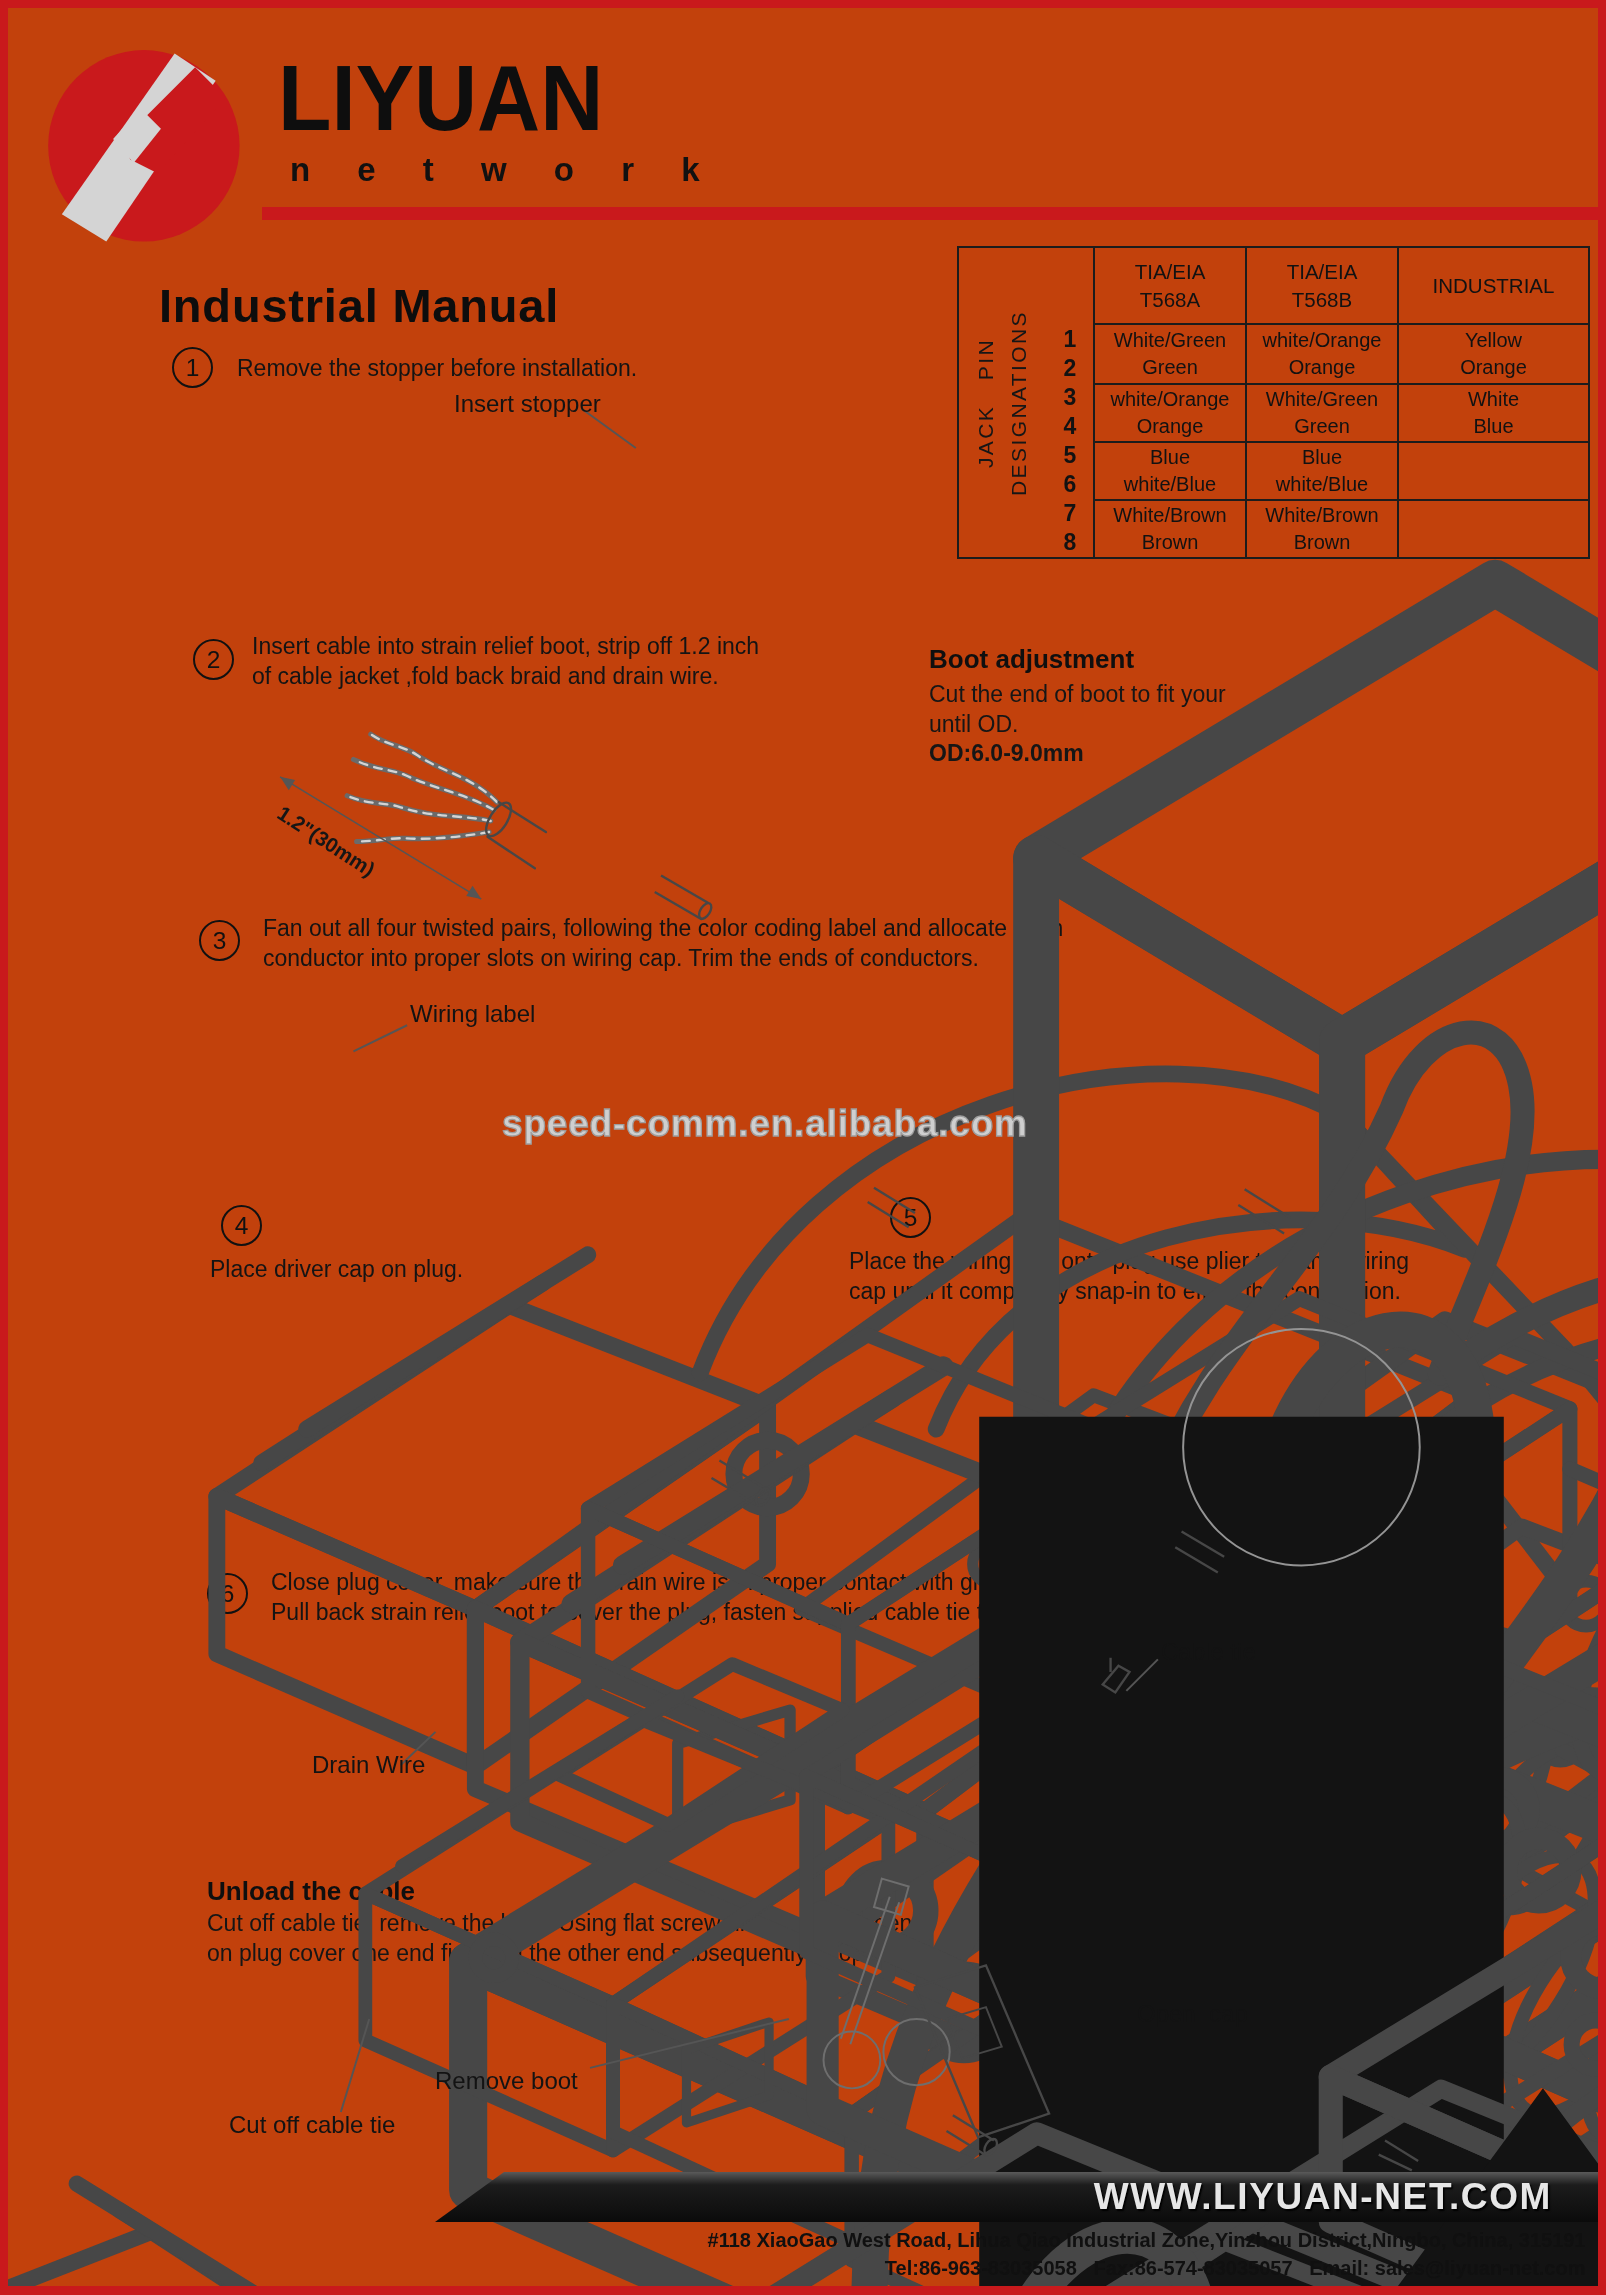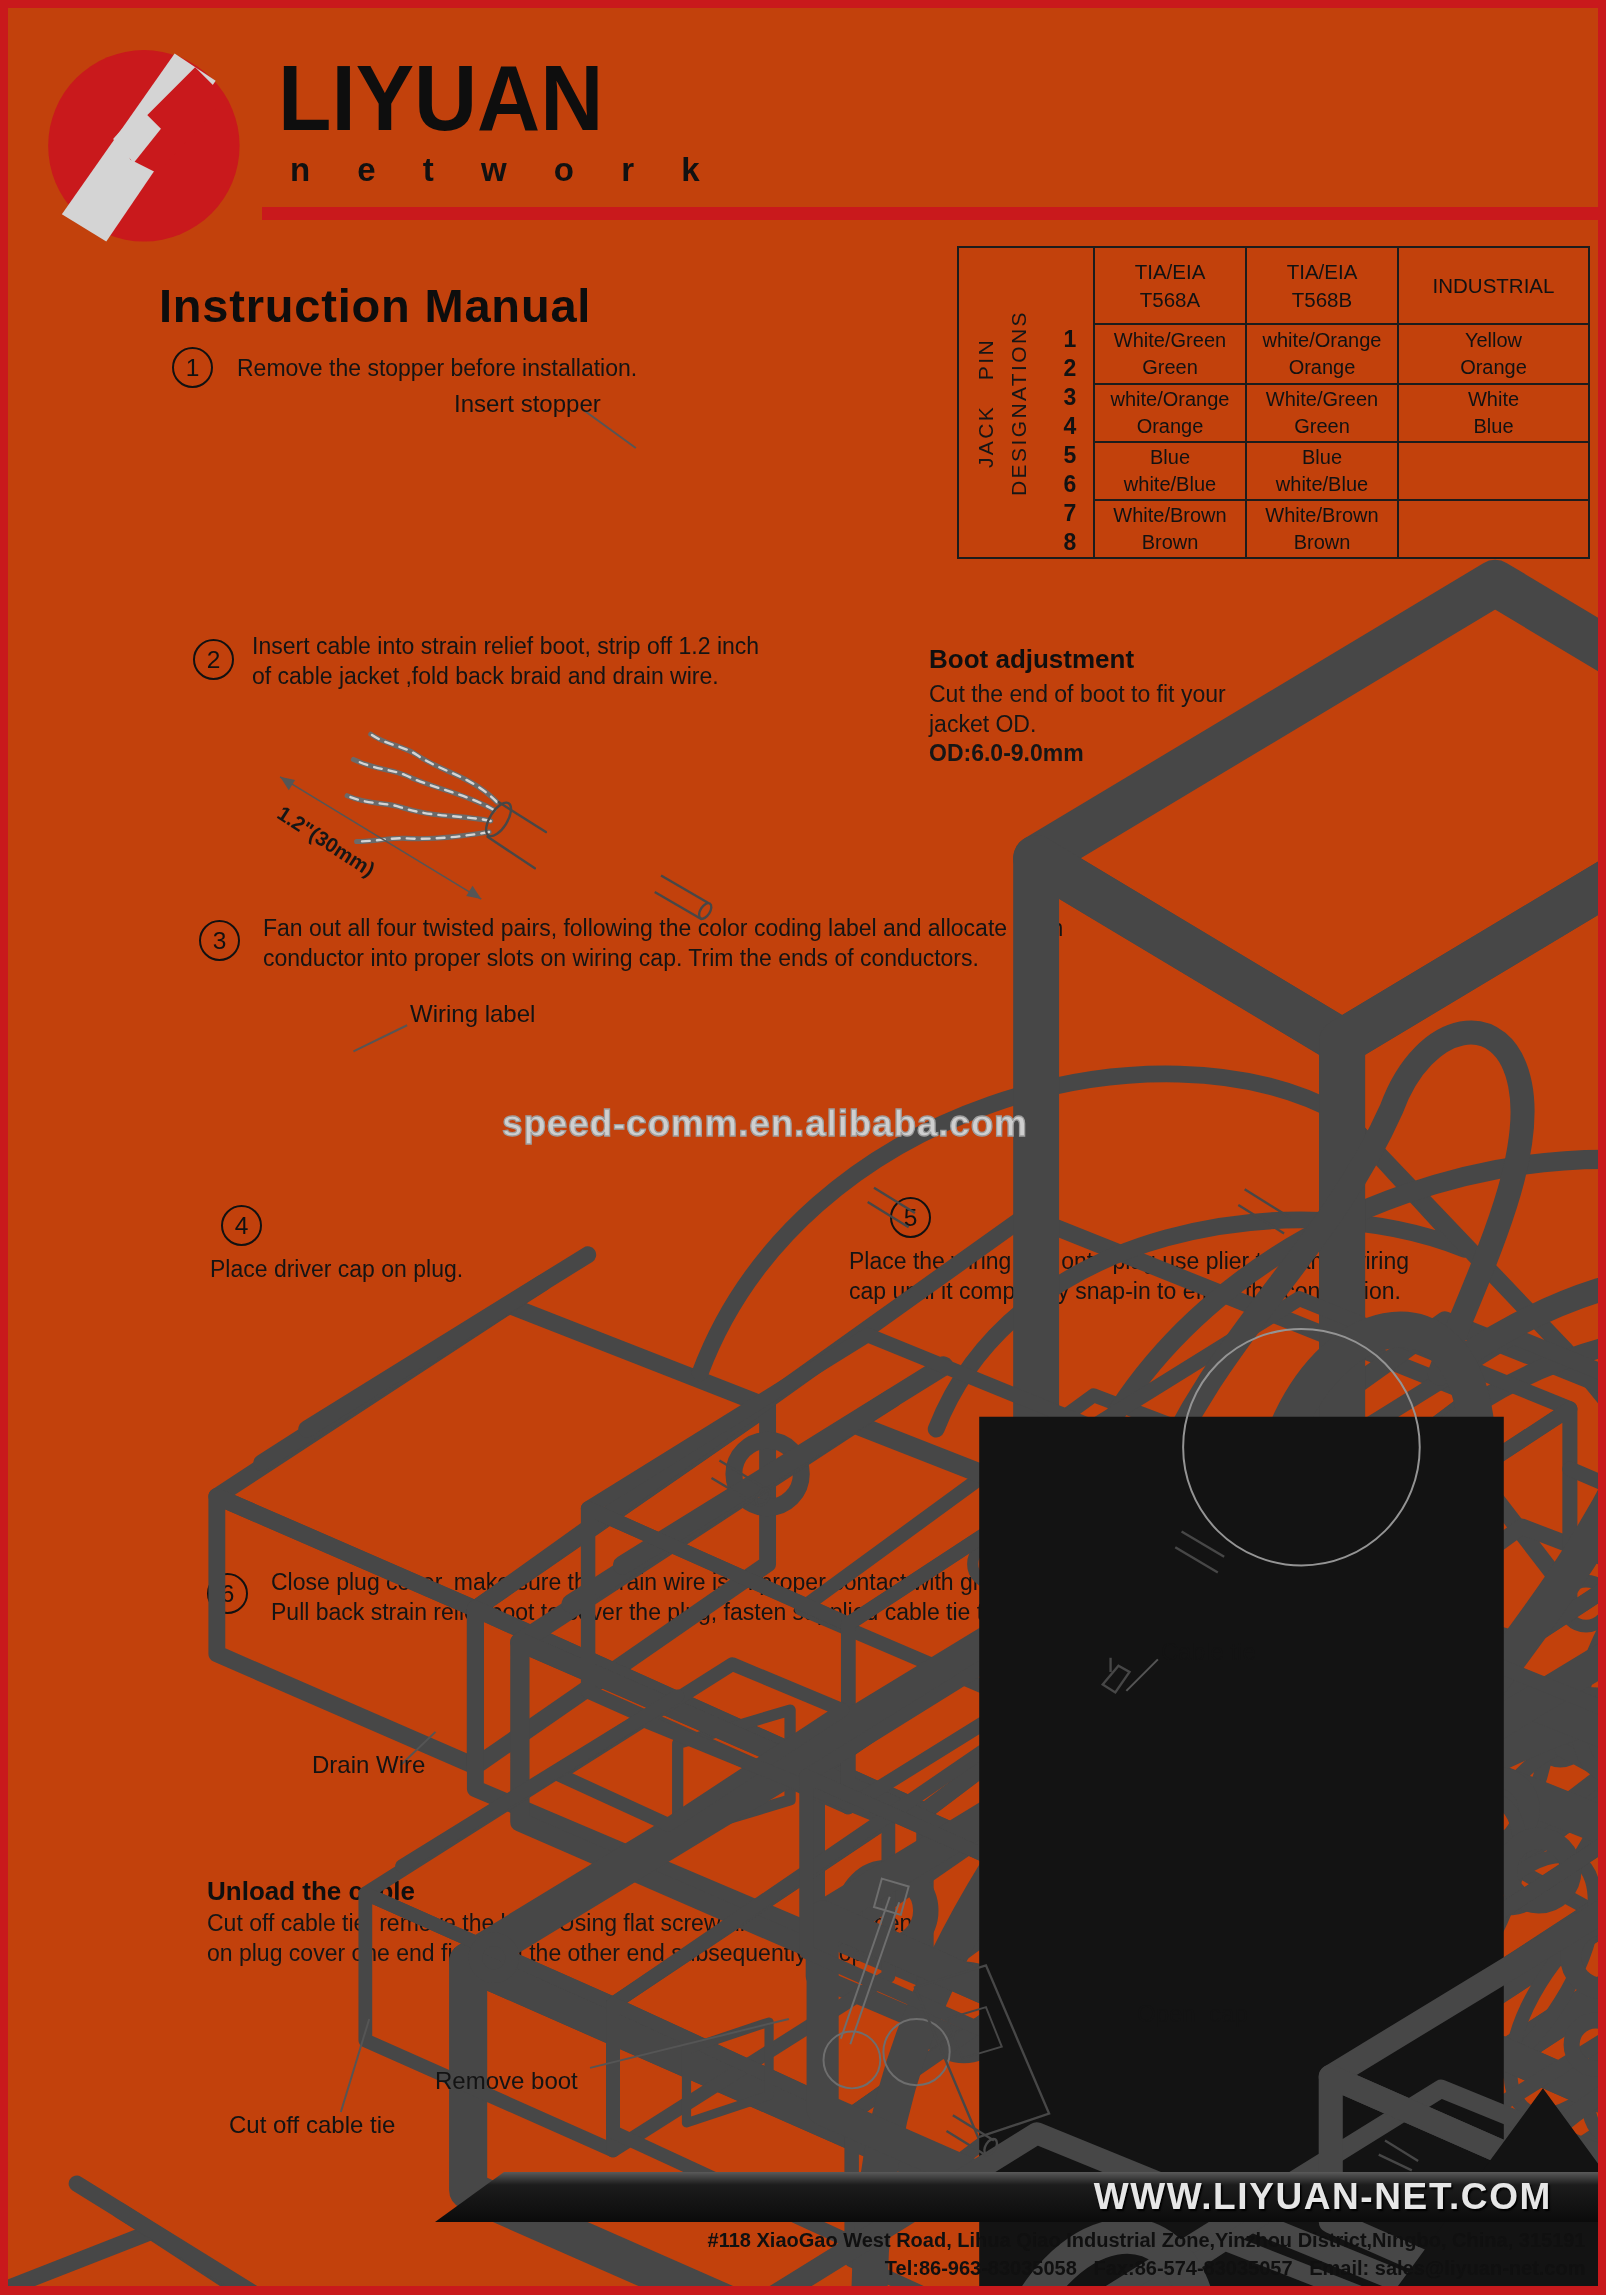--- a/index.html
+++ b/index.html
@@ -392,21 +392,21 @@
     <div class="pt c ct" style="grid-area:4/4">Blue
 white/Blue</div>
     <div class="pt c ct" style="grid-area:4/5"></div>
     <div class="pt c ct" style="grid-area:5/3">White/Brown
 Brown</div>
     <div class="pt c ct" style="grid-area:5/4">White/Brown
 Brown</div>
     <div class="pt c ct" style="grid-area:5/5"></div>
   </div>
 
-  <h1 class="abs title" style="margin:0">Instruction Manual</h1>
+  <h1 class="abs title" style="margin:0">Industrial Manual</h1>
 
   <div class="abs circ c1">1</div>
   <div class="abs stext ws t1">Remove the stopper before installation.</div>
 
   <div class="abs circ c2">2</div>
   <div class="abs stext ws t2">Insert cable into strain relief boot, strip off 1.2 inch
 of cable jacket ,fold back braid and drain wire.</div>
 
   <div class="abs circ c3">3</div>
   <div class="abs stext ws t3">Fan out all four twisted pairs, following the color coding label and allocate each
@@ -418,21 +418,21 @@
   <div class="abs circ c5">5</div>
   <div class="abs stext ws t5">Place the wiring cap onto plug,use plier to clamp wiring
 cap until it completely snap-in to effect the connection.</div>
 
   <div class="abs circ c6">6</div>
   <div class="abs stext ws t6">Close plug cover, make sure the drain wire is in proper contact with grounding clip on plug.
 Pull back strain relief boot to cover the plug, fasten supplied cable tie to secure grounding contact.</div>
 
   <div class="abs subhead ba-title">Boot adjustment</div>
   <div class="abs ws ba-text">Cut the end of boot to fit your
-jacket OD.</div>
+until OD.</div>
   <div class="abs ba-od">OD:6.0-9.0mm</div>
 
   <div class="abs subhead ul-title">Unload the cable</div>
   <div class="abs ws ul-text">Cut off cable tie, remove the boot. Using flat screw driver and pry gently
 on plug cover one end first and the other end subsequently to open it.</div>
 
   <div class="abs ann cover-stopper lbl-layer">Insert stopper</div>
   <div class="abs dim lbl-layer">1.2"(30mm)</div>
   <div class="abs ann wiring-label lbl-layer">Wiring label</div>
   <div class="abs ann drain-wire lbl-layer">Drain Wire</div>

